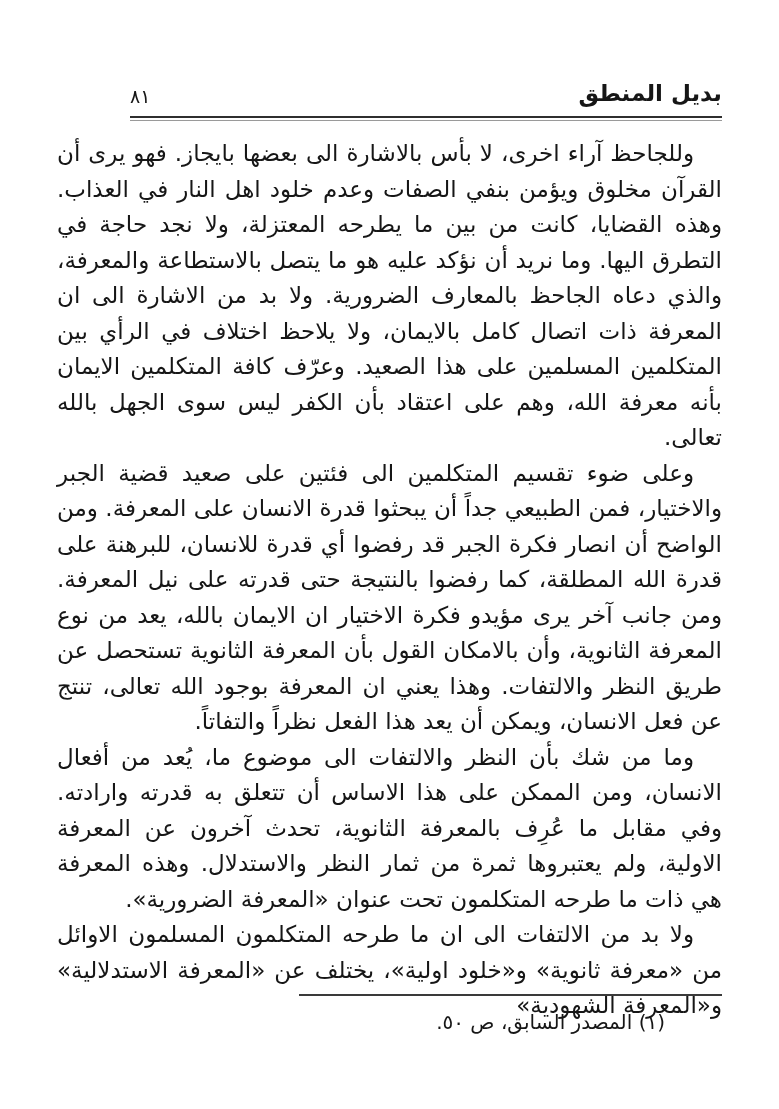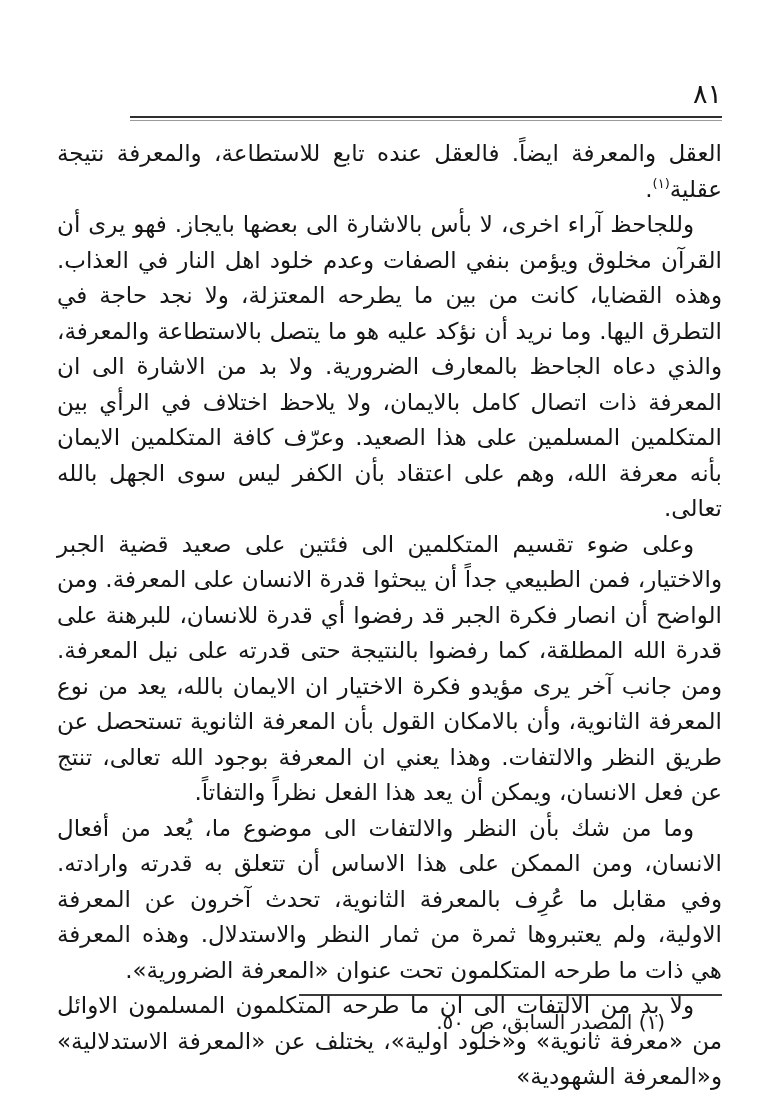--- a/index.html
+++ b/index.html
@@ -27,21 +27,21 @@
     justify-content: space-between;
     align-items: flex-end;
     padding-bottom: 7px;
   }
   .header .title {
     font-weight: bold;
     font-size: 23px;
     letter-spacing: 0;
   }
   .header .page-num {
-    font-size: 27px;
+    font-size: 19px;
     line-height: 1;
   }
   .header-rule {
     position: absolute;
     top: 116px;
     right: 57px;
     left: 130px;
     height: 2px;
     border-top: 2px solid #2f2f2f;
     border-bottom: 1px solid #9a9a9a;
@@ -84,27 +84,27 @@
     text-align: right;
     line-height: 1.5;
   }
 </style>
 </head>
 <body>
 
 <div class="page">
 
   <div class="header">
+    <span class="title">بديل المنطق</span>
     <span class="page-num">٨١</span>
   </div>
 
   <div class="header-rule"></div>
 
   <div class="content">
-    <p class="noindent"><span>العقل والمعرفة ايضاً. فالعقل عنده تابع للاستطاعة، والمعرفة نتيجة عقلية</span><sup class="fn-marker">(١)</sup><span>.</span></p>
 
     <p>وللجاحظ آراء اخرى، لا بأس بالاشارة الى بعضها بايجاز. فهو يرى أن القرآن مخلوق ويؤمن بنفي الصفات وعدم خلود اهل النار في العذاب. وهذه القضايا، كانت من بين ما يطرحه المعتزلة، ولا نجد حاجة في التطرق اليها. وما نريد أن نؤكد عليه هو ما يتصل بالاستطاعة والمعرفة، والذي دعاه الجاحظ بالمعارف الضرورية. ولا بد من الاشارة الى ان المعرفة ذات اتصال كامل بالايمان، ولا يلاحظ اختلاف في الرأي بين المتكلمين المسلمين على هذا الصعيد. وعرّف كافة المتكلمين الايمان بأنه معرفة الله، وهم على اعتقاد بأن الكفر ليس سوى الجهل بالله تعالى.</p>
 
     <p>وعلى ضوء تقسيم المتكلمين الى فئتين على صعيد قضية الجبر والاختيار، فمن الطبيعي جداً أن يبحثوا قدرة الانسان على المعرفة. ومن الواضح أن انصار فكرة الجبر قد رفضوا أي قدرة للانسان، للبرهنة على قدرة الله المطلقة، كما رفضوا بالنتيجة حتى قدرته على نيل المعرفة. ومن جانب آخر يرى مؤيدو فكرة الاختيار ان الايمان بالله، يعد من نوع المعرفة الثانوية، وأن بالامكان القول بأن المعرفة الثانوية تستحصل عن طريق النظر والالتفات. وهذا يعني ان المعرفة بوجود الله تعالى، تنتج عن فعل الانسان، ويمكن أن يعد هذا الفعل نظراً والتفاتاً.</p>
 
     <p>وما من شك بأن النظر والالتفات الى موضوع ما، يُعد من أفعال الانسان، ومن الممكن على هذا الاساس أن تتعلق به قدرته وارادته. وفي مقابل ما عُرِف بالمعرفة الثانوية، تحدث آخرون عن المعرفة الاولية، ولم يعتبروها ثمرة من ثمار النظر والاستدلال. وهذه المعرفة هي ذات ما طرحه المتكلمون تحت عنوان «المعرفة الضرورية».</p>
 
     <p>ولا بد من الالتفات الى ان ما طرحه المتكلمون المسلمون الاوائل من «معرفة ثانوية» و«خلود اولية»، يختلف عن «المعرفة الاستدلالية» و«المعرفة الشهودية»</p>
   </div>
 

